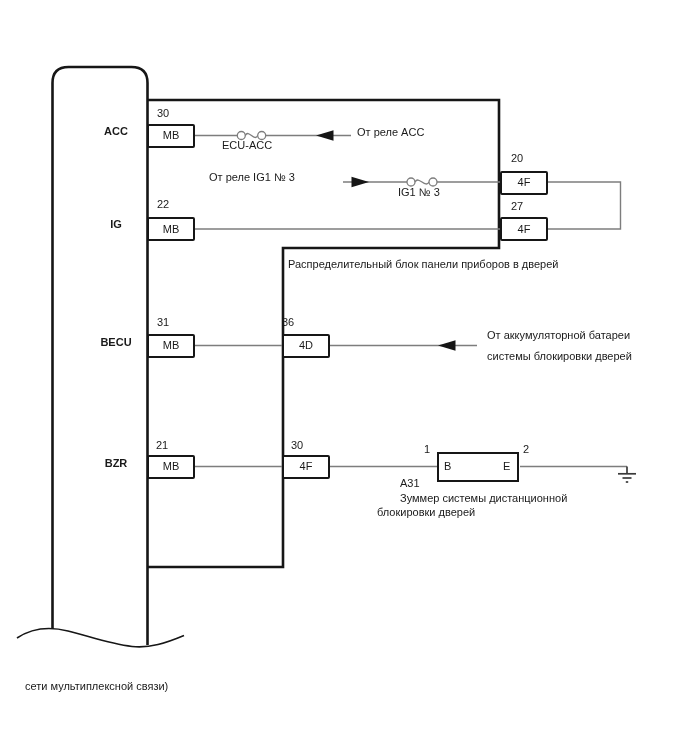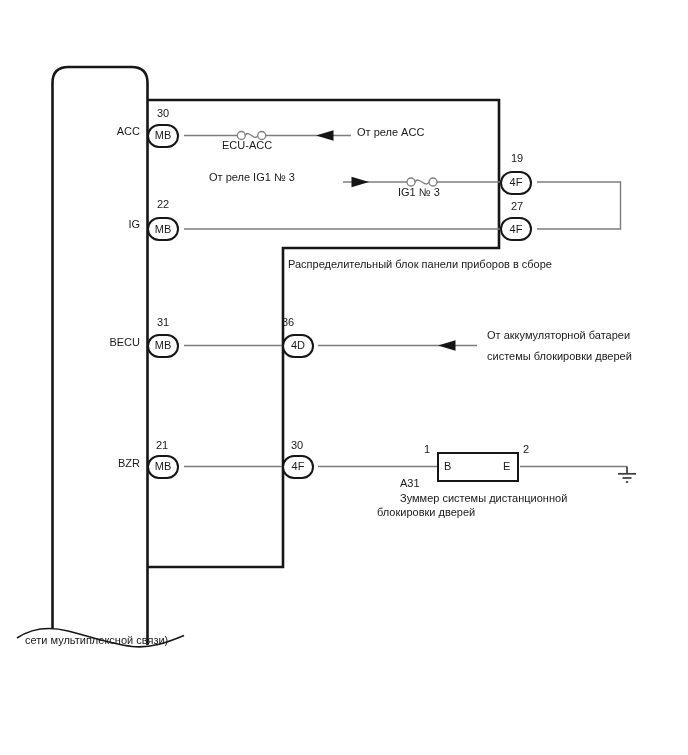--- a/index.html
+++ b/index.html
@@ -4,33 +4,33 @@
 <style>
   html,body{margin:0;padding:0;background:#ffffff;}
   .stage{
     position:relative;width:688px;height:755px;background:#ffffff;overflow:hidden;
     font-family:"Liberation Sans",sans-serif;color:#1a1a1a;
   }
   .stage svg{position:absolute;left:0;top:0;}
   .label{
     position:absolute;font-size:11px;line-height:12px;white-space:nowrap;color:#1a1a1a;
   }
-  .ra{width:48px;text-align:right;}
+  .ra{width:48px;text-align:right;font-weight:bold;}
   .pin{
-    position:absolute;width:32px;height:24px;box-sizing:border-box;
-    border:2px solid #161616;border-radius:12px;background:#ffffff;
+    position:absolute;width:48px;height:24px;box-sizing:border-box;
+    border:2px solid #161616;border-radius:2px;background:#ffffff;
     display:flex;align-items:center;justify-content:center;
     font-size:11px;line-height:11px;z-index:3;
   }
   .buzzer{
     position:absolute;left:437px;top:452px;width:82px;height:30px;box-sizing:border-box;
     border:2px solid #161616;background:#ffffff;z-index:2;
   }
   .buzzer .t{position:absolute;top:7px;font-size:11px;line-height:11px;}
-  .txt{z-index:4;}
+  .txt{z-index:4;text-align:center;}
 </style>
 </head>
 <body>
 
 <div class="stage">
 
   <svg width="688" height="755" viewBox="0 0 688 755">
 
     <path d="M52.5,629 L52.5,83 Q52.5,67 68.5,67 L131.5,67 Q147.5,67 147.5,83 L147.5,645" fill="none" stroke="#161616" stroke-width="2.6"></path>
     <path d="M17,638 C32,628 50,626.5 68,631 C90,636.5 110,644 132,646.5 C150,648.5 166,643 184,635.5" fill="none" stroke="#161616" stroke-width="1.6"></path>
@@ -91,36 +91,36 @@
 
   <div class="label ra txt" style="left:92px;top:125px">ACC</div>
   <div class="label txt" style="left:157px;top:107px">30</div>
   <div class="label ra txt" style="left:92px;top:218px">IG</div>
   <div class="label txt" style="left:157px;top:198px">22</div>
   <div class="label ra txt" style="left:92px;top:336px">BECU</div>
   <div class="label txt" style="left:157px;top:316px">31</div>
   <div class="label ra txt" style="left:92px;top:457px">BZR</div>
   <div class="label txt" style="left:156px;top:439px">21</div>
 
-  <div class="label txt" style="left:511px;top:152px">19</div>
+  <div class="label txt" style="left:511px;top:152px">20</div>
   <div class="label txt" style="left:511px;top:200px">27</div>
   <div class="label txt" style="left:282px;top:316px">36</div>
   <div class="label txt" style="left:291px;top:439px">30</div>
 
   <div class="label txt" style="left:222px;top:139px">ECU-ACC</div>
   <div class="label txt" style="left:398px;top:186px">IG1 № 3</div>
 
   <div class="label txt" style="left:357px;top:126px">От реле ACC</div>
   <div class="label txt" style="left:209px;top:171px">От реле IG1 № 3</div>
   <div class="label txt" style="left:487px;top:329px">От аккумуляторной батареи</div>
   <div class="label txt" style="left:487px;top:350px">системы блокировки дверей</div>
 
-  <div class="label txt" style="left:288px;top:258px">Распределительный блок панели приборов в сборе</div>
+  <div class="label txt" style="left:288px;top:258px">Распределительный блок панели приборов в дверей</div>
 
   <div class="label txt" style="left:424px;top:443px">1</div>
   <div class="label txt" style="left:523px;top:443px">2</div>
   <div class="label txt" style="left:400px;top:477px">A31</div>
   <div class="label txt" style="left:400px;top:492px">Зуммер системы дистанционной</div>
   <div class="label txt" style="left:377px;top:506px">блокировки дверей</div>
 
-  <div class="label txt" style="left:25px;top:634px">сети мультиплексной связи)</div>
+  <div class="label txt" style="left:25px;top:680px">сети мультиплексной связи)</div>
 
 </div>
 
 </body></html>

